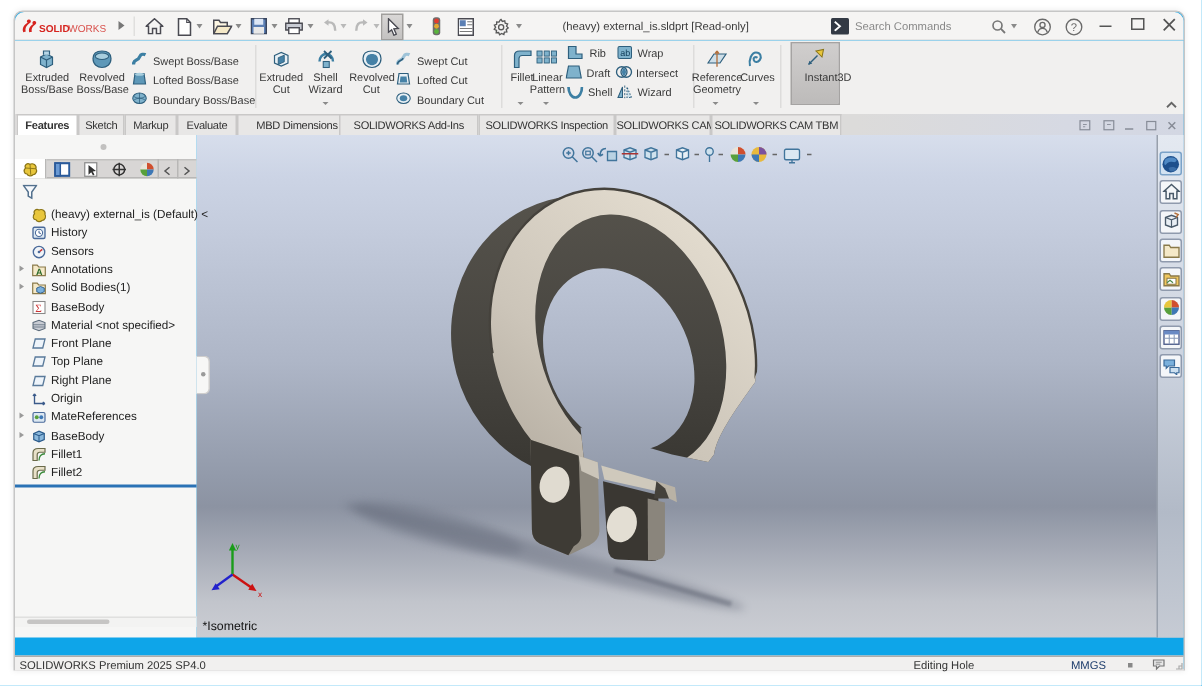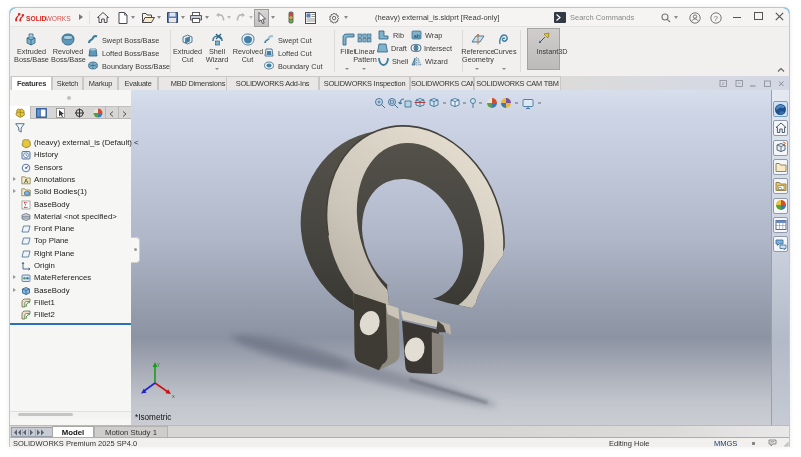--- a/index.html
+++ b/index.html
@@ -629,34 +629,20 @@
           </svg>
           <span class="txt">Fillet2</span>
         </div>
       <div class="abs" style="left:0;top:233px;width:121px;height:2px;background:#2a72b5"></div>
       <div class="abs" style="left:0;top:321px;width:121px;height:7px;background:#f3f3f2;border-top:1px solid #e0e0df"></div>
       <div class="abs" style="left:8px;top:323px;width:55px;height:3px;background:#c6c5c4;border-radius:2px"></div>
     </div>
     <div class="abs" style="left:121px;top:147px;width:9px;height:26px;background:#f7f7f6;border:1px solid #cecdcc;border-left:none;border-radius:0 4px 4px 0"></div>
     <div class="abs" style="left:124px;top:158px;width:3px;height:3px;background:#9a9a9a;border-radius:50%"></div>
   </div>
-  <div id="mtabs">
-    <div class="abs" style="left:1px;top:1px;width:42px;height:10px;background:#c7ccd4;border:1px solid #9aa0ab"></div>
-    <svg class="abs" style="left:3px;top:2.5px" width="40" height="7" viewBox="0 0 40 7">
-        <g fill="#5a6270">
-          <path d="M4 0.5 L4 6.5 L1 3.5 Z M8 0.5 L8 6.5 L5 3.5 Z"></path>
-          <path d="M13 0.5 L13 6.5 L10 3.5 Z"></path>
-          <path d="M17 0.5 L17 6.5 L20 3.5 Z"></path>
-          <path d="M24 0.5 L24 6.5 L27 3.5 Z M28 0.5 L28 6.5 L31 3.5 Z"></path>
-        </g>
-        <path d="M9.5 0 V7 M15.5 0 V7 M22.5 0 V7" stroke="#9aa0ab" stroke-width="0.7"></path>
-      </svg>
-    <div class="abs" style="left:42px;top:0;width:42px;height:12px;background:#fff;border:1px solid #aaa8a7;border-bottom:none;font-size:7.8px;font-weight:bold;color:#111;text-align:center;line-height:12px">Model</div>
-    <div class="abs" style="left:84px;top:0;width:74px;height:12px;background:#cfcdcc;border:1px solid #b4b2b1;border-bottom:none;font-size:7.8px;color:#333;text-align:center;line-height:12px">Motion Study 1</div>
-  </div>
   <div id="statusbar">
     <div class="abs" style="left:3px;top:1px">SOLIDWORKS Premium 2025 SP4.0</div>
     <div class="abs" style="left:599px;top:1px">Editing Hole</div>
     <div class="abs" style="left:704px;top:1px;color:#1a3a6a">MMGS</div>
     <div class="abs" style="left:742px;top:4px;width:3px;height:3px;background:#888"></div>
     <svg class="abs" style="left:758px;top:1px" width="9" height="8" viewBox="0 0 9 8">
         <path d="M1 1 L8 1 L8 5 L5 5 L3 7 L3 5 L1 5 Z" fill="#e8e8e8" stroke="#777" stroke-width="0.8"></path>
         <path d="M2.5 2.5 H6.5 M2.5 3.8 H5.5" stroke="#777" stroke-width="0.5"></path>
       </svg>
     <svg class="abs" style="left:773px;top:3px" width="6" height="6" viewBox="0 0 6 6">

